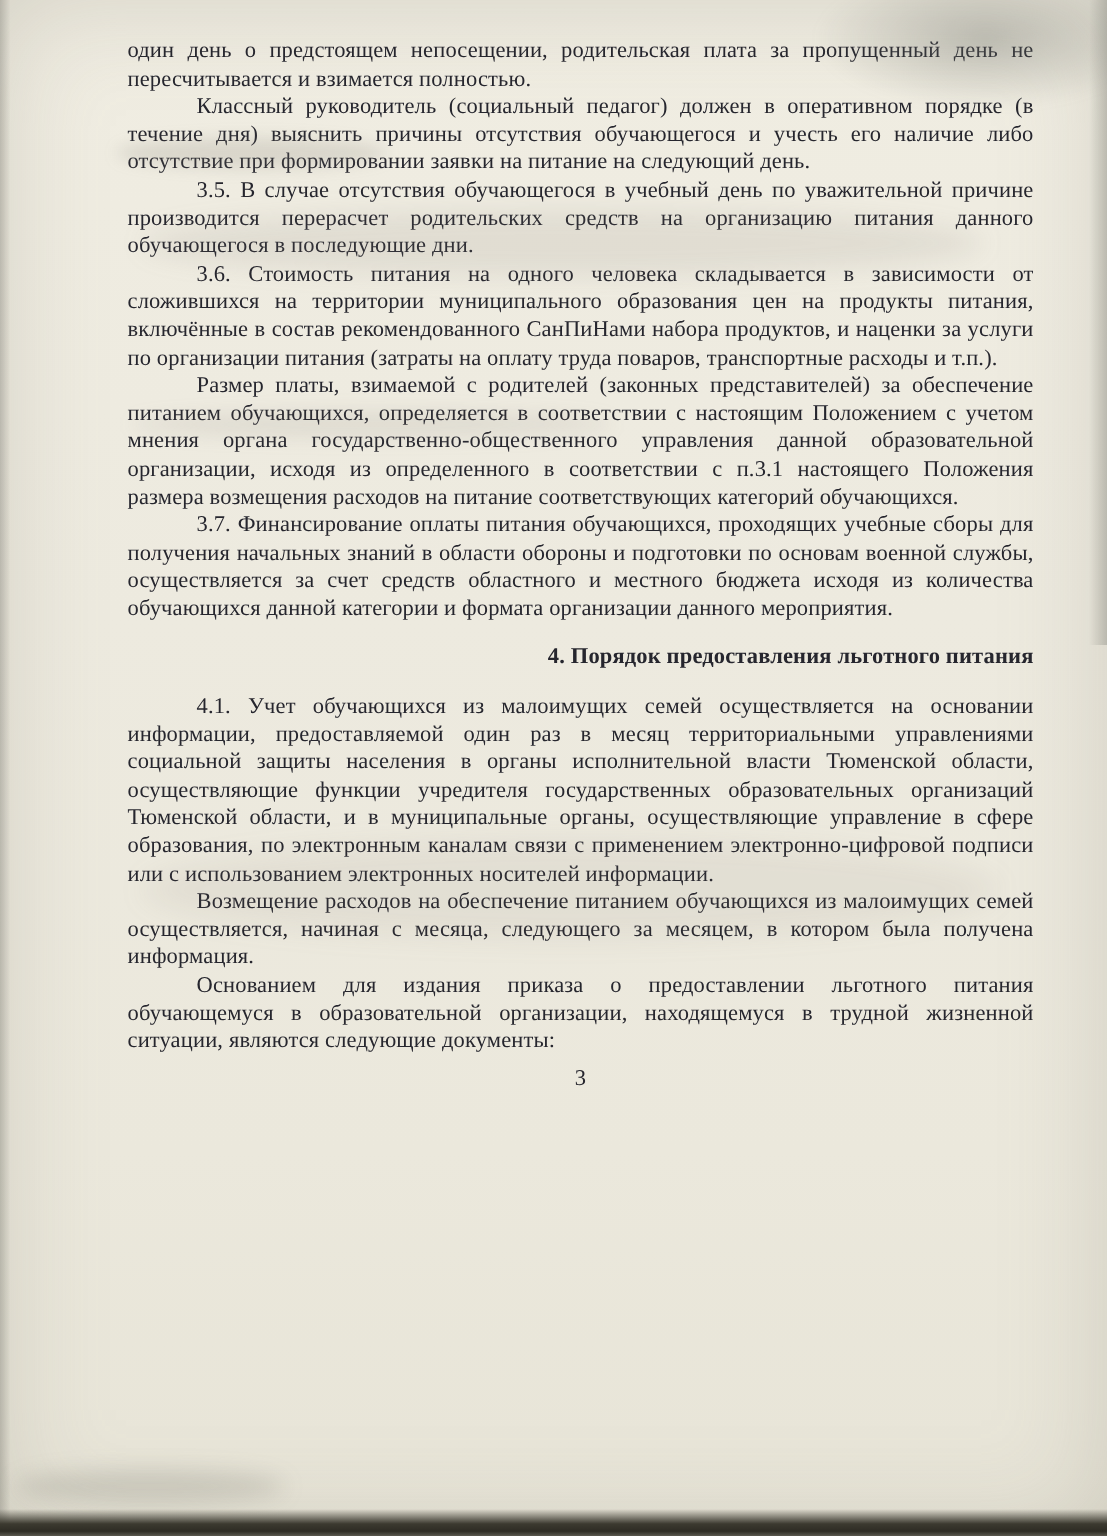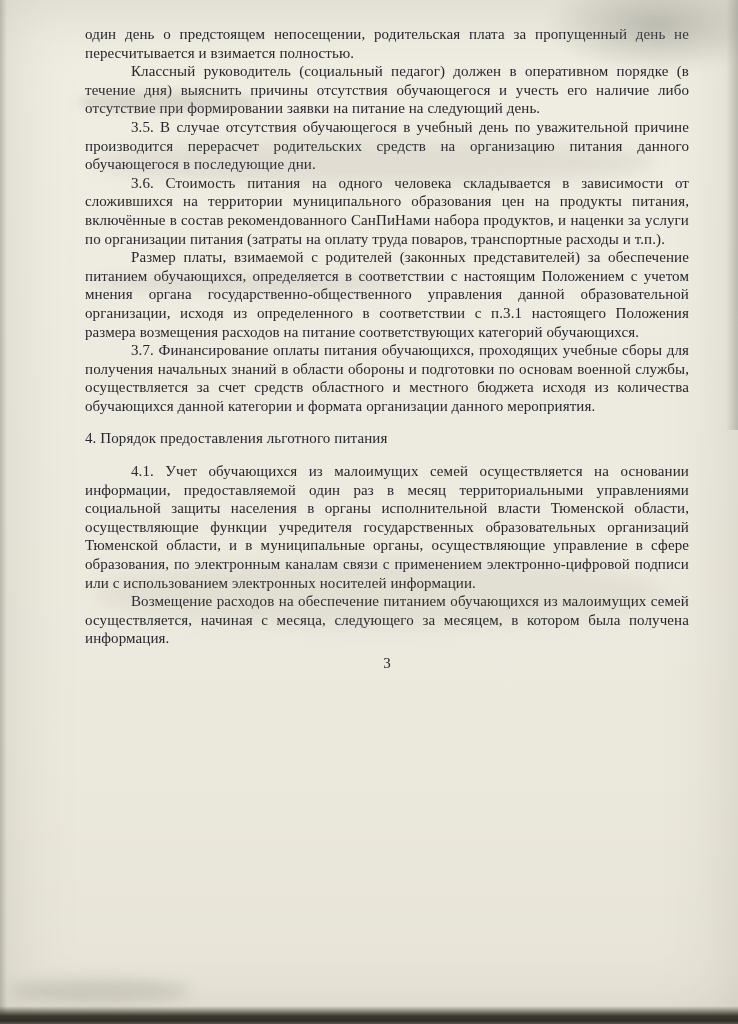--- a/index.html
+++ b/index.html
@@ -33,22 +33,22 @@
   .para {
     margin: 0;
     text-indent: 46px;
   }
   .para.cont {
     text-indent: 0;
   }
   .heading {
     margin: 14px 0 14px 0;
     font-size: 15px;
-    font-weight: normal;
-    text-align: left;
+    font-weight: bold;
+    text-align: right;
     text-indent: 0;
     line-height: 18.6px;
   }
   .pagenum {
     margin-top: 6px;
     text-align: center;
     text-indent: 0;
     font-size: 15px;
   }
   
@@ -111,20 +111,21 @@
     <p class="para">Классный руководитель (социальный педагог) должен в оперативном порядке (в течение дня) выяснить причины отсутствия обучающегося и учесть его наличие либо отсутствие при формировании заявки на питание на следующий день.</p>
     <p class="para">3.5. В случае отсутствия обучающегося в учебный день по уважительной причине производится перерасчет родительских средств на организацию питания данного обучающегося в последующие дни.</p>
     <p class="para">3.6. Стоимость питания на одного человека складывается в зависимости от сложившихся на территории муниципального образования цен на продукты питания, включённые в состав рекомендованного СанПиНами набора продуктов, и наценки за услуги по организации питания (затраты на оплату труда поваров, транспортные расходы и т.п.).</p>
     <p class="para">Размер платы, взимаемой с родителей (законных представителей) за обеспечение питанием обучающихся, определяется в соответствии с настоящим Положением с учетом мнения органа государственно-общественного управления данной образовательной организации, исходя из определенного в соответствии с п.3.1 настоящего Положения размера возмещения расходов на питание соответствующих категорий обучающихся.</p>
     <p class="para">3.7. Финансирование оплаты питания обучающихся, проходящих учебные сборы для получения начальных знаний в области обороны и подготовки по основам военной службы, осуществляется за счет средств областного и местного бюджета исходя из количества обучающихся данной категории и формата организации данного мероприятия.</p>
 
     <h2 class="heading">4. Порядок предоставления льготного питания</h2>
 
     <p class="para">4.1. Учет обучающихся из малоимущих семей осуществляется на основании информации, предоставляемой один раз в месяц территориальными управлениями социальной защиты населения в органы исполнительной власти Тюменской области, осуществляющие функции учредителя государственных образовательных организаций Тюменской области, и в муниципальные органы, осуществляющие управление в сфере образования, по электронным каналам связи с применением электронно-цифровой подписи или с использованием электронных носителей информации.</p>
     <p class="para">Возмещение расходов на обеспечение питанием обучающихся из малоимущих семей осуществляется, начиная с месяца, следующего за месяцем, в котором была получена информация.</p>
+    <p class="para">Основанием для издания приказа о предоставлении льготного питания обучающемуся в образовательной организации, находящемуся в трудной жизненной ситуации, являются следующие документы:</p>
 
     <div class="pagenum">3</div>
   </div>
 
   <div class="artifact corner-tr"></div>
   <div class="artifact edge-right"></div>
   <div class="artifact edge-left"></div>
   <div class="smudge sm1"></div>
   <div class="smudge sm2"></div>
   <div class="smudge sm3"></div>

